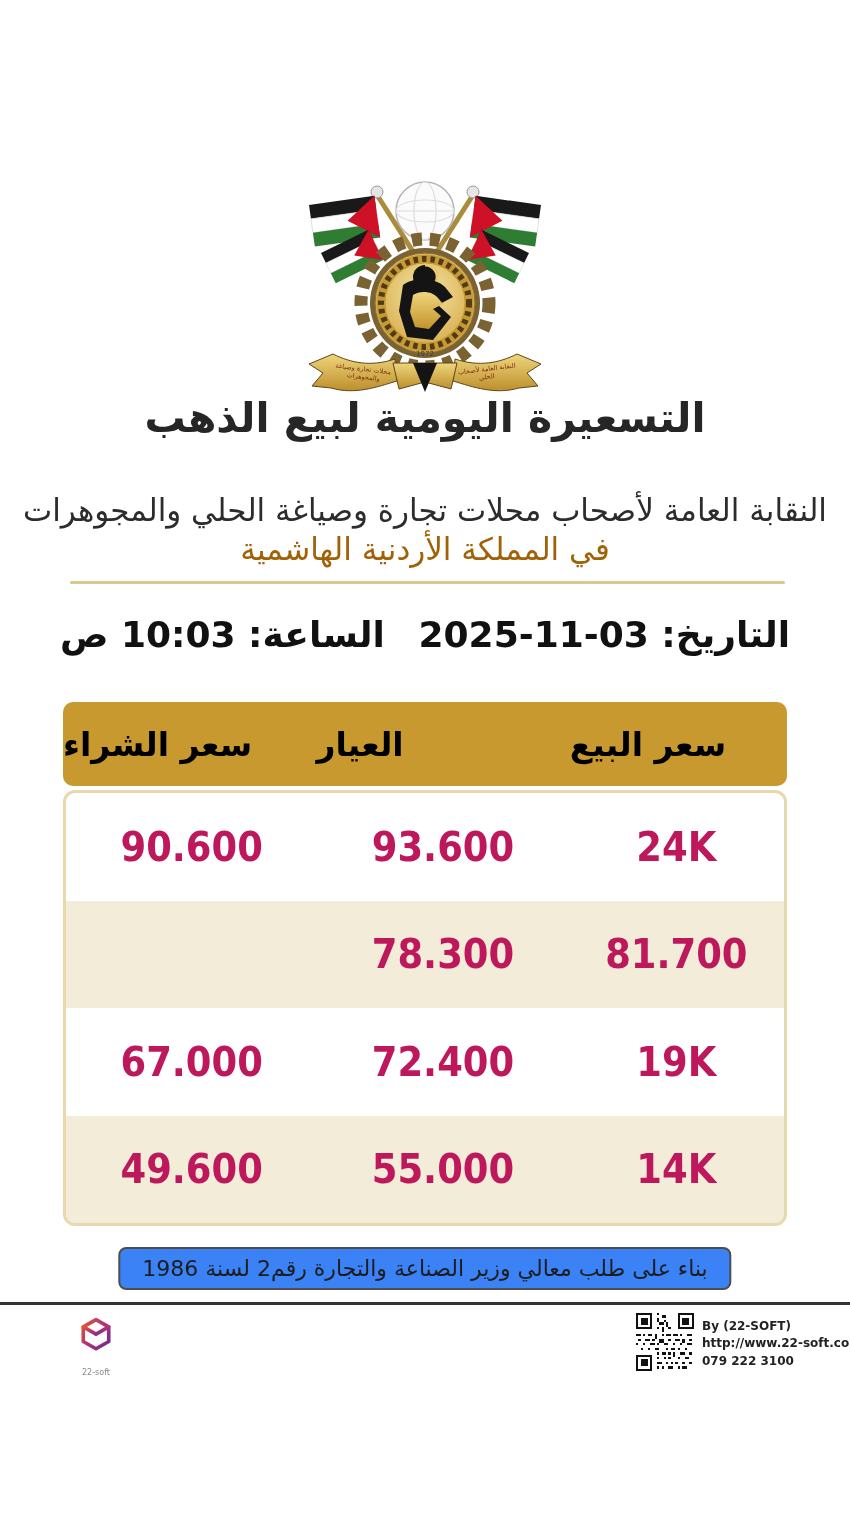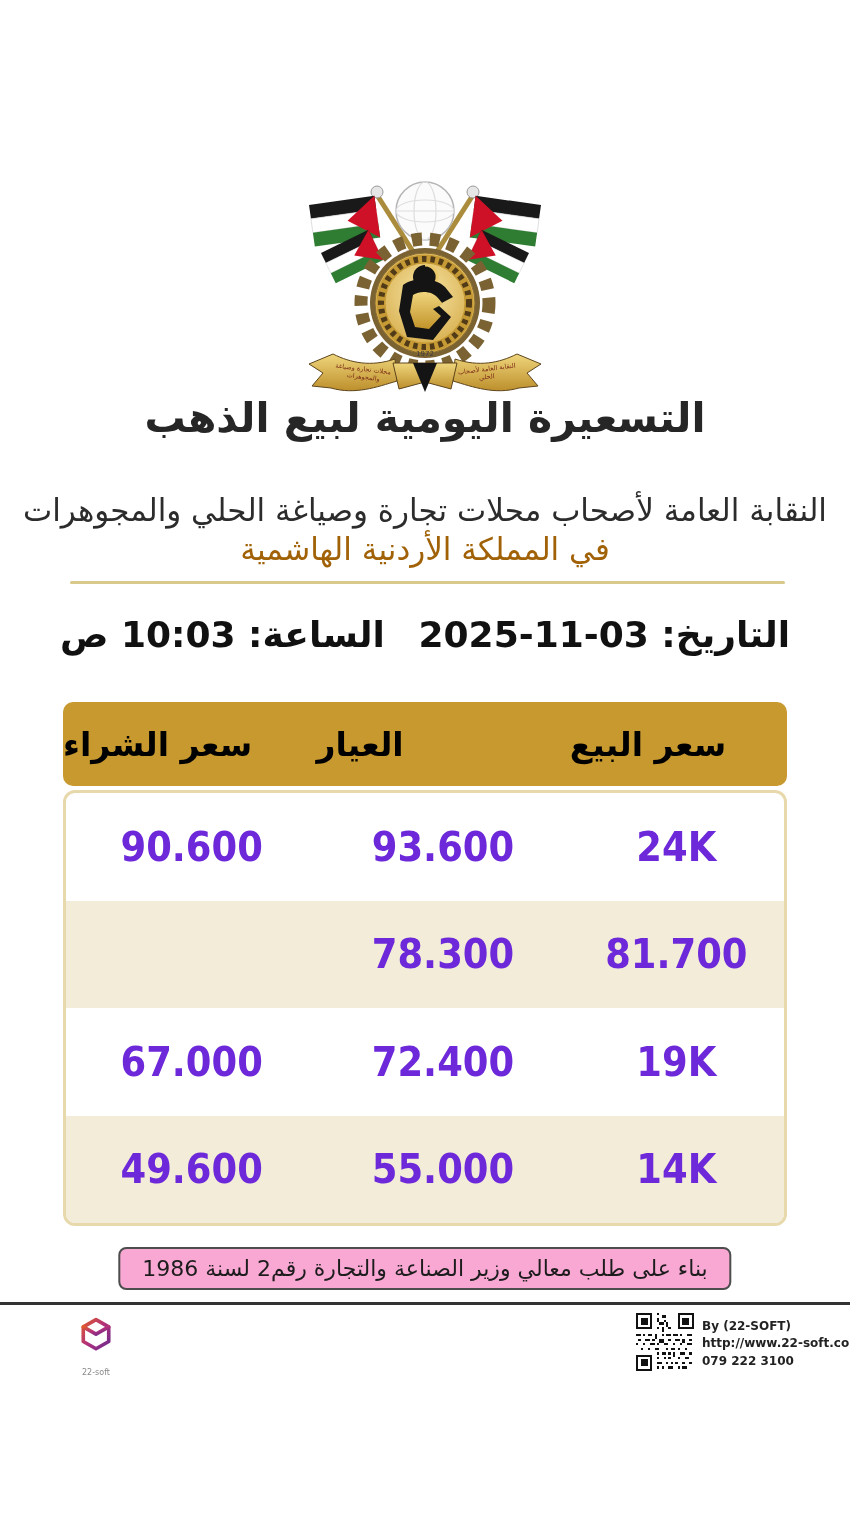--- a/index.html
+++ b/index.html
@@ -56,29 +56,29 @@
     position:absolute;top:790px;left:63px;width:724px;height:436px;
     border:3px solid #e7d9ac;border-radius:12px;overflow:hidden;
     box-sizing:border-box;display:flex;flex-direction:column;background:#ffffff;
   }
   .price-row{
     flex:1;direction:rtl;display:grid;grid-template-columns:30% 35% 35%;
     align-items:center;
   }
   .price-row.alt{background:#f2ecd9;}
   .price-row .cell{
-    text-align:center;font-size:41px;font-weight:bold;color:#6d28d9;
+    text-align:center;font-size:41px;font-weight:bold;color:#be185d;
     font-stretch:condensed;
   }
 
   
   .note-box{
     position:absolute;top:1247px;left:50%;transform:translateX(-50%);
     border:2px solid #4d4d4d;border-radius:8px;padding:7px 22px;
-    direction:rtl;font-size:22px;color:#1c1c1c;white-space:nowrap;background:#f9a8d4;
+    direction:rtl;font-size:22px;color:#1c1c1c;white-space:nowrap;background:#3b82f6;
   }
 
   
   .footer-divider{
     position:absolute;top:1302px;left:0;width:850px;height:3px;background:#333333;
   }
   .brand-block{
     position:absolute;top:1316px;left:66px;width:60px;text-align:center;
   }
   .brand-caption{font-size:8px;color:#8a8a8a;margin-top:8px;}

